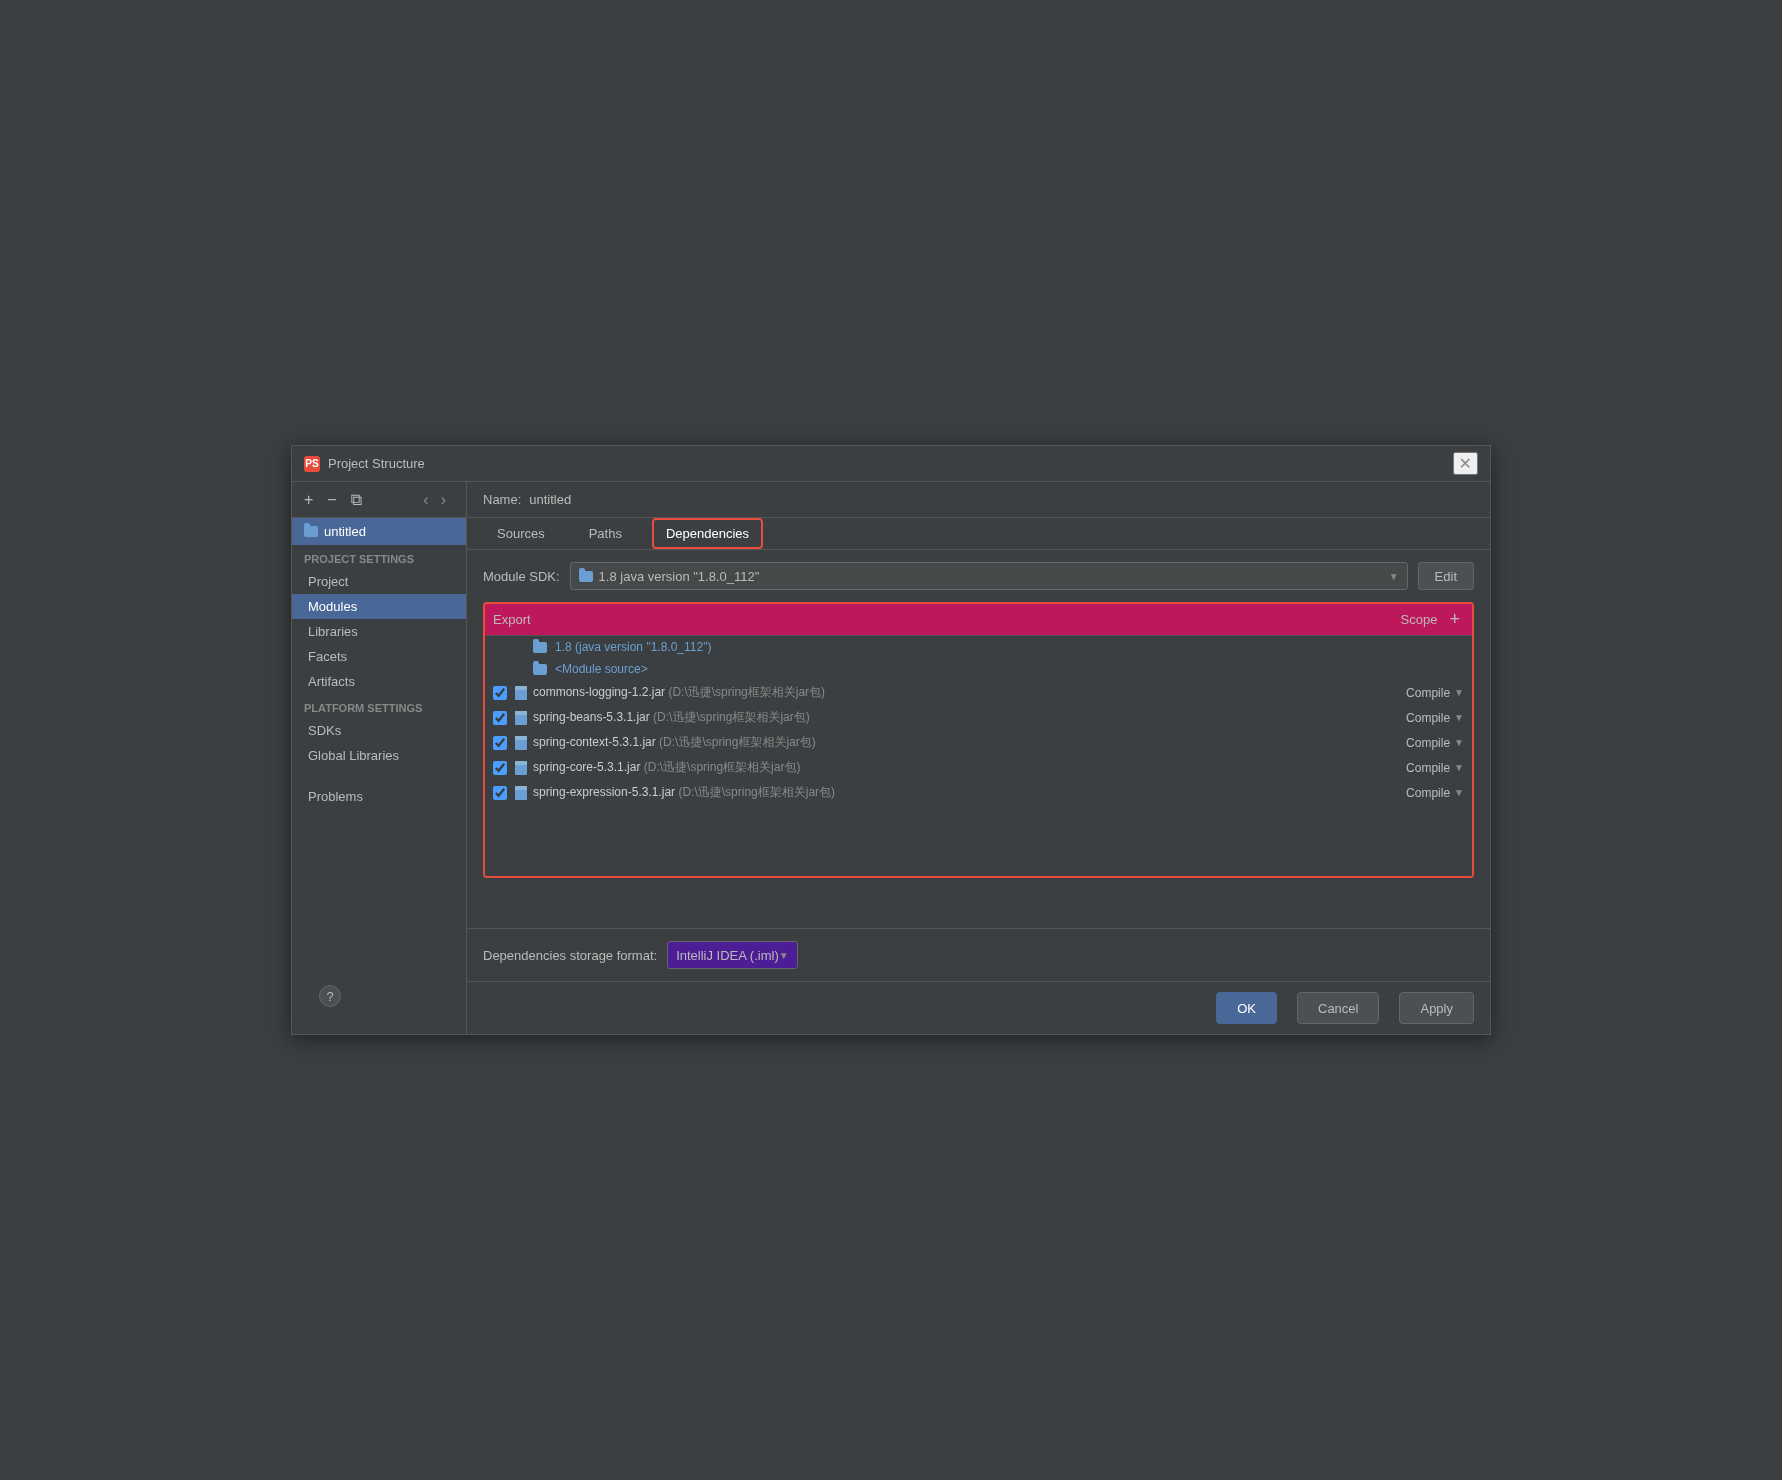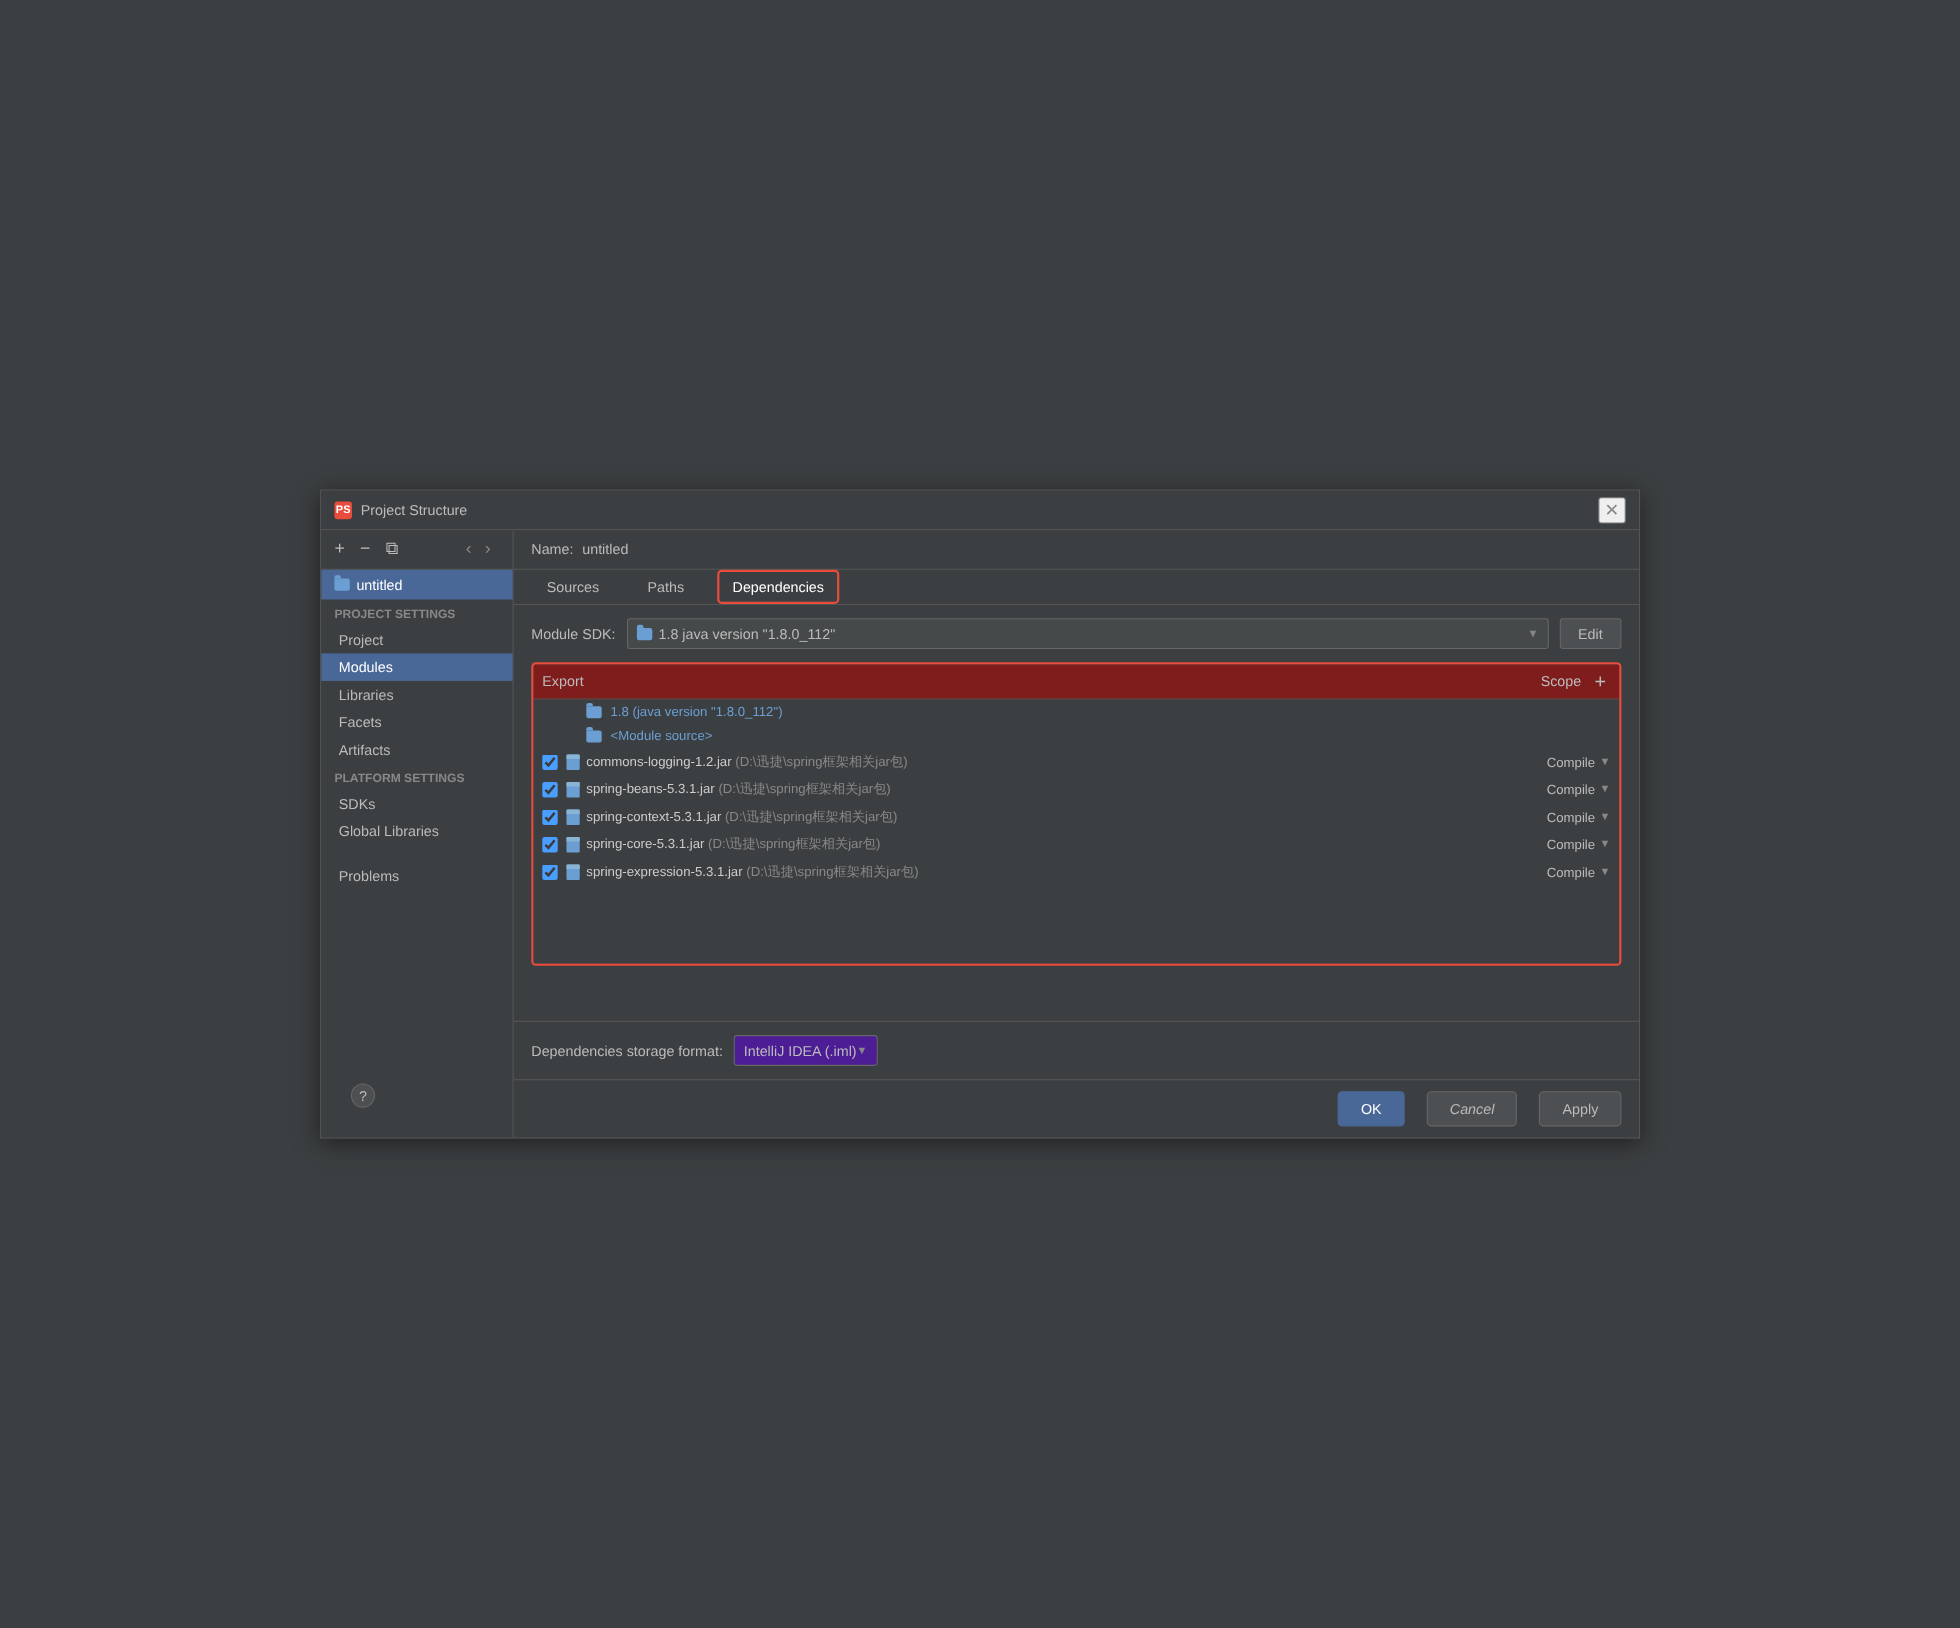--- a/index.html
+++ b/index.html
@@ -240,21 +240,21 @@
       font-size: 13px;
       border-radius: 3px;
       white-space: nowrap;
     }
     .deps-table-container {
       border: 2px solid #e74c3c;
       border-radius: 4px;
       overflow: hidden;
     }
     .deps-header {
-      background: #7f1d1d;
+      background: #be185d;
       display: flex;
       align-items: center;
       padding: 5px 8px;
       border-bottom: 1px solid #555;
     }
     .deps-header-export {
       flex: 1;
       color: #bbbbbb;
       font-size: 13px;
     }
@@ -379,21 +379,20 @@
       border: 1px solid #666;
     }
     .btn-ok {
       background: #4a6897;
       color: #ffffff;
       border-color: #4a6897;
     }
     .btn-cancel {
       background: #4c5052;
       color: #bbbbbb;
-      font-style: italic;
     }
     .btn-apply {
       background: #4c5052;
       color: #bbbbbb;
     }
     .help-btn {
       position: absolute;
       bottom: 14px;
       left: 14px;
       width: 22px;

